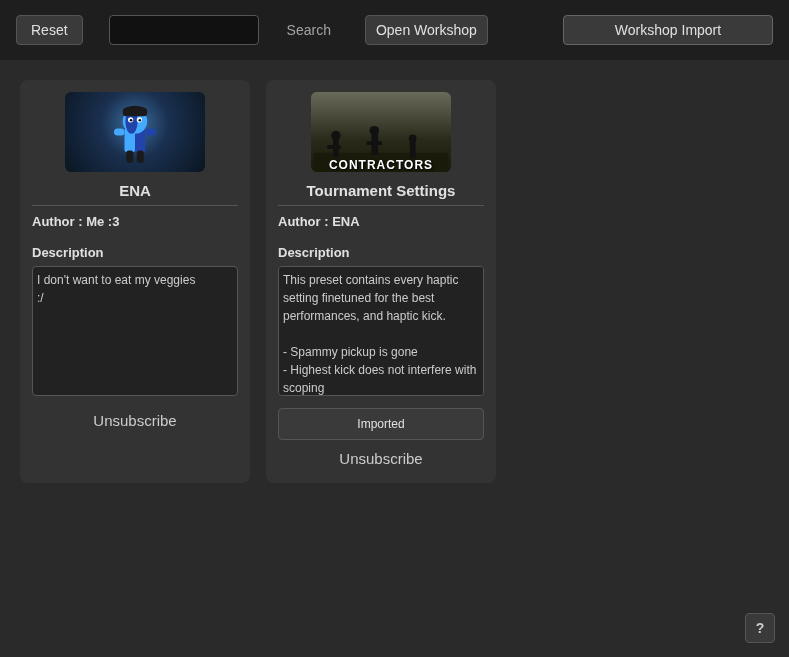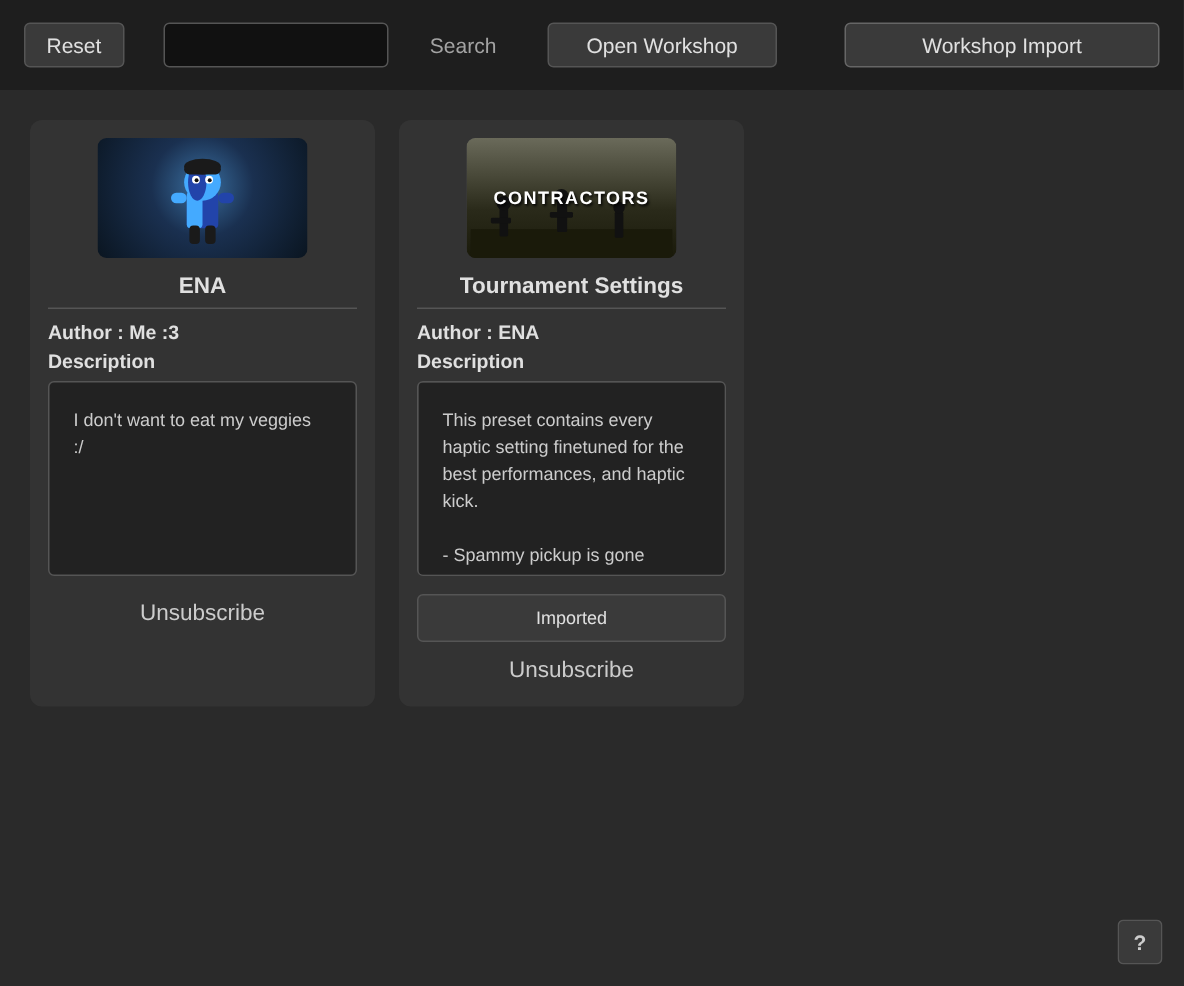--- a/index.html
+++ b/index.html
@@ -46,21 +46,21 @@
     .search-label {
       color: #a3a3a3;
       font-size: 14px;
       margin-left: 2px;
     }
 
     .open-workshop-btn {
       background-color: #3a3a3a;
       color: #e0e0e0;
       border: 1px solid #555;
-      padding: 6px 25px;
+      padding: 6px 10px;
       border-radius: 4px;
       cursor: pointer;
       font-size: 14px;
       margin-left: 8px;
     }
 
     .workshop-editor-btn {
       background-color: #3a3a3a;
       color: #e0e0e0;
       border: 1px solid #666;
@@ -114,21 +114,21 @@
     .ena-figure {
       width: 70px;
       height: 70px;
     }
 
     .card-image-tournament {
       width: 100%;
       height: 100%;
       background: linear-gradient(135deg, #555 0%, #333 40%, #222 100%);
       display: flex;
-      align-items: center;
+      align-items: flex-end;
       justify-content: center;
       position: relative;
       overflow: hidden;
     }
 
     .tournament-bg {
       position: absolute;
       top: 0; left: 0; right: 0; bottom: 0;
       background: linear-gradient(to bottom, #6a6a5a 0%, #4a4a3a 30%, #2a2a1a 60%, #1a1a0a 100%);
     }
@@ -152,41 +152,41 @@
       text-align: center;
       border-bottom: 1px solid #555;
       width: 100%;
       padding-bottom: 6px;
     }
 
     .card-author {
       font-size: 13px;
       color: #ccc;
       align-self: flex-start;
-      margin-bottom: 4px;
+      margin-bottom: 16px;
     }
 
     .card-author span {
       font-weight: bold;
       color: #e0e0e0;
     }
 
     .card-description-label {
       font-size: 13px;
       font-weight: bold;
       color: #e0e0e0;
       align-self: flex-start;
       margin-bottom: 6px;
     }
 
     .card-description-box {
       background-color: #222;
       border: 1px solid #555;
       border-radius: 4px;
-      padding: 16px;
+      padding: 4px;
       font-size: 12px;
       color: #ccc;
       width: 100%;
       height: 130px;
       overflow-y: auto;
       margin-bottom: 12px;
       line-height: 1.5;
     }
 
     .card-description-box::-webkit-scrollbar {

